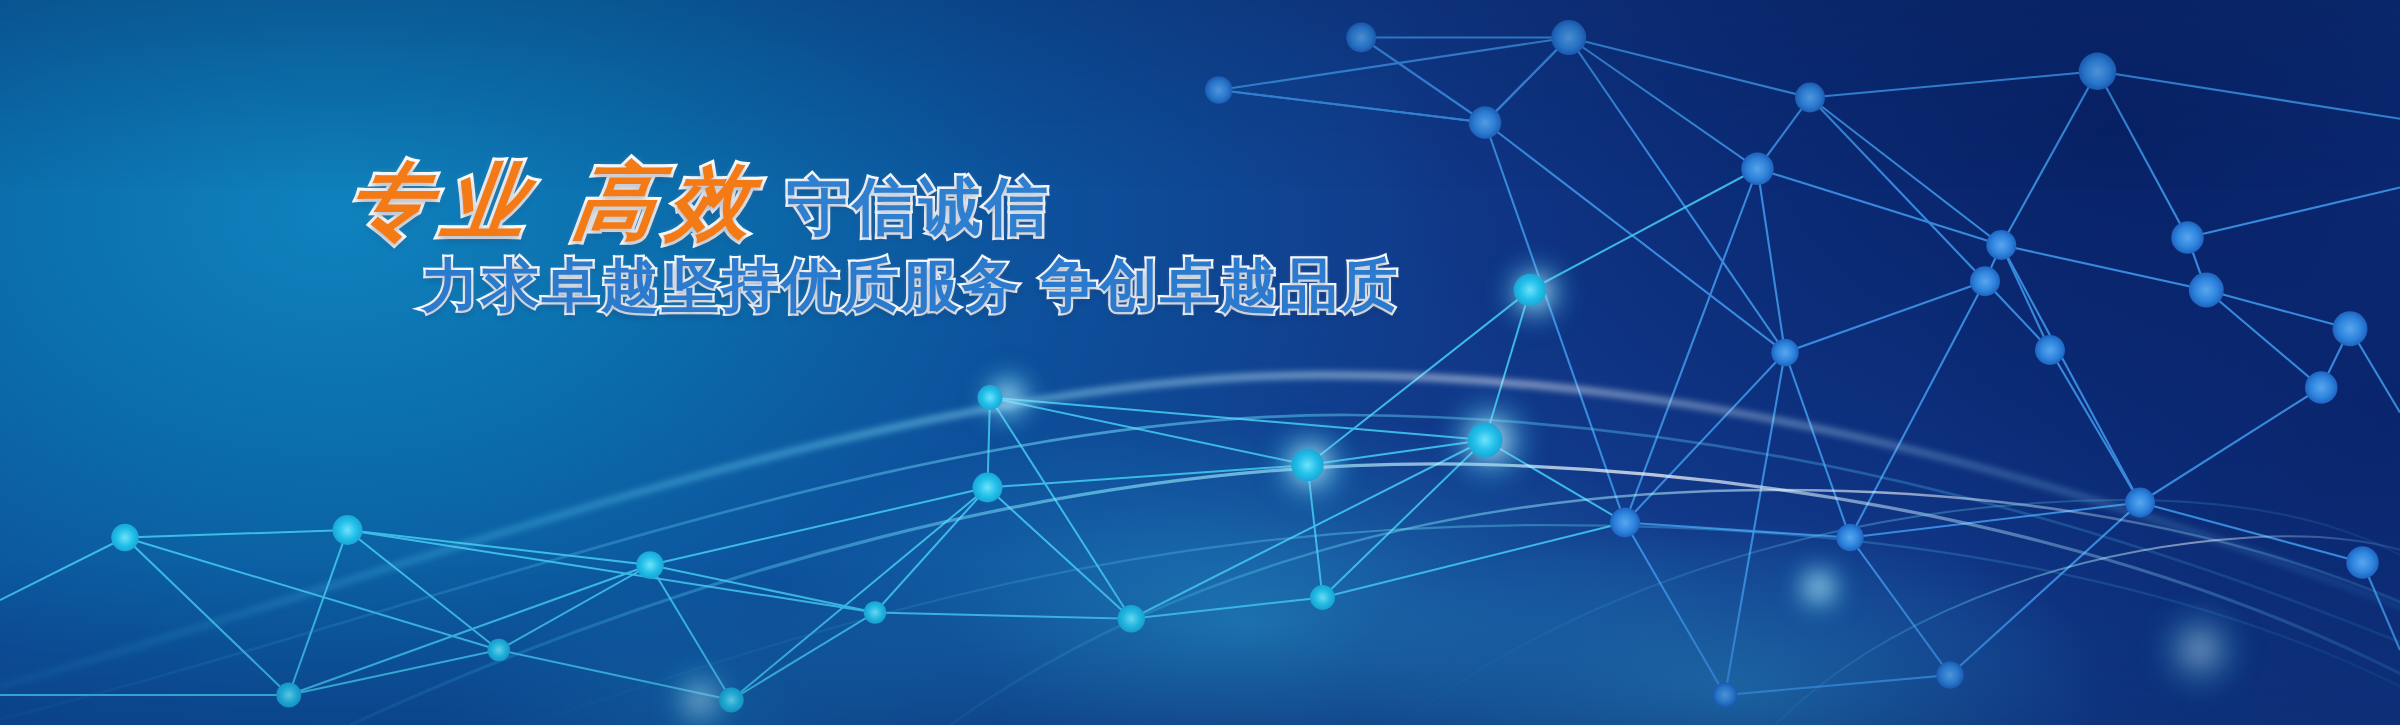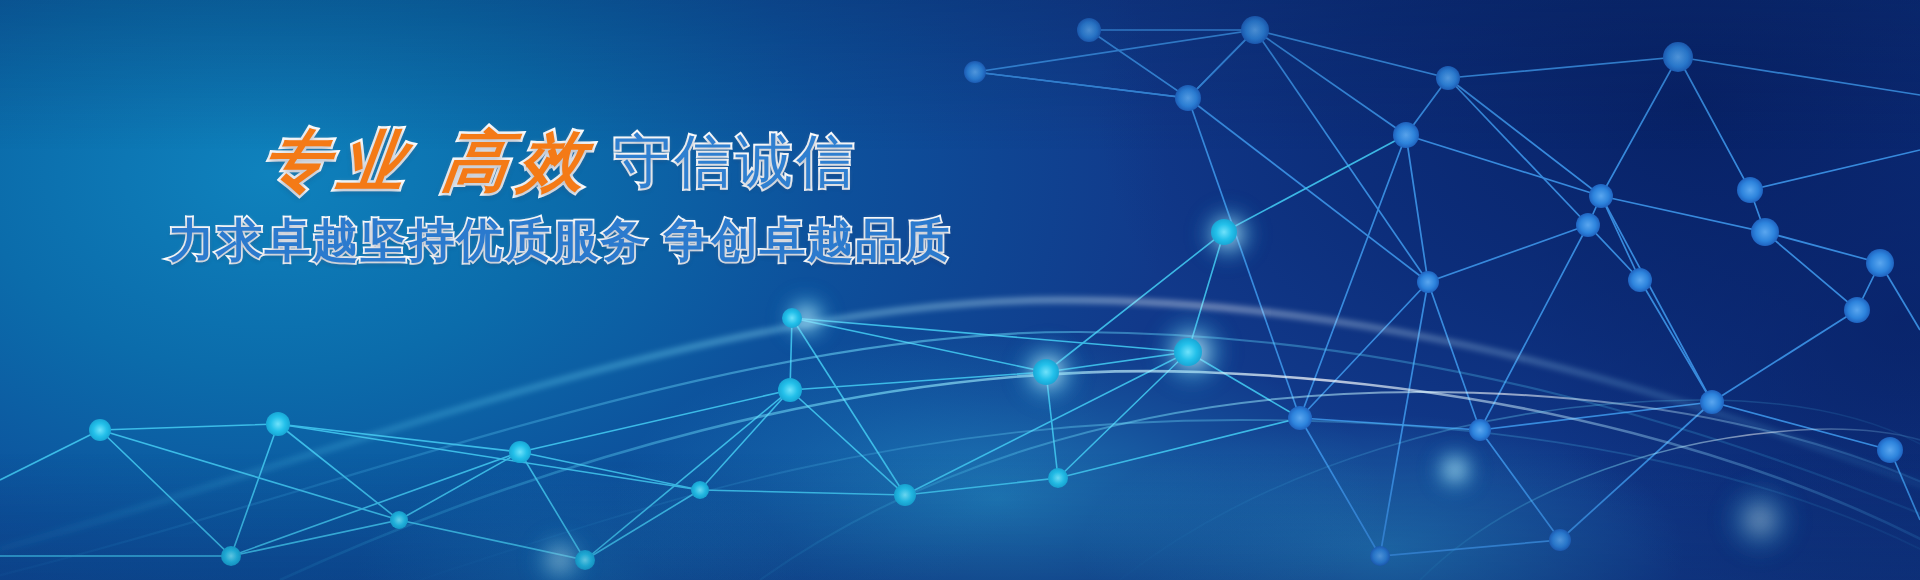--- a/index.html
+++ b/index.html
@@ -65,40 +65,41 @@
     font-weight:700;
     font-style:italic;
     letter-spacing:10px;
     color:#F47A16;
     -webkit-text-stroke:5px #ffffff;
     paint-order:stroke fill;
     text-shadow:0 0 5px rgba(255,255,255,.55), 0 2px 6px rgba(3,24,66,.45);
     transform:skewX(-7deg);
   }
   .h-white{
-    font-size:58px;
-    font-weight:400;
+    font-size:50px;
+    font-weight:700;
     letter-spacing:3px;
     color:#2f7fd0;
     -webkit-text-stroke:4px #ffffff;
     paint-order:stroke fill;
     text-shadow:0 0 4px rgba(255,255,255,.5), 0 2px 5px rgba(3,24,66,.4);
     position:relative;
     top:-4px;
   }
   .subline{
-    margin-top:16px;
+    margin-top:4px;
     font-size:46px;
     font-weight:700;
     letter-spacing:2px;
     color:#2b7ace;
     -webkit-text-stroke:3.5px #ffffff;
     paint-order:stroke fill;
     text-shadow:0 0 4px rgba(255,255,255,.45), 0 2px 5px rgba(3,24,66,.4);
     white-space:nowrap;
+    text-align:right;
   }
 
   
   svg{display:block;}
 </style>
 </head>
 <body>
 
 <div class="banner">
 

